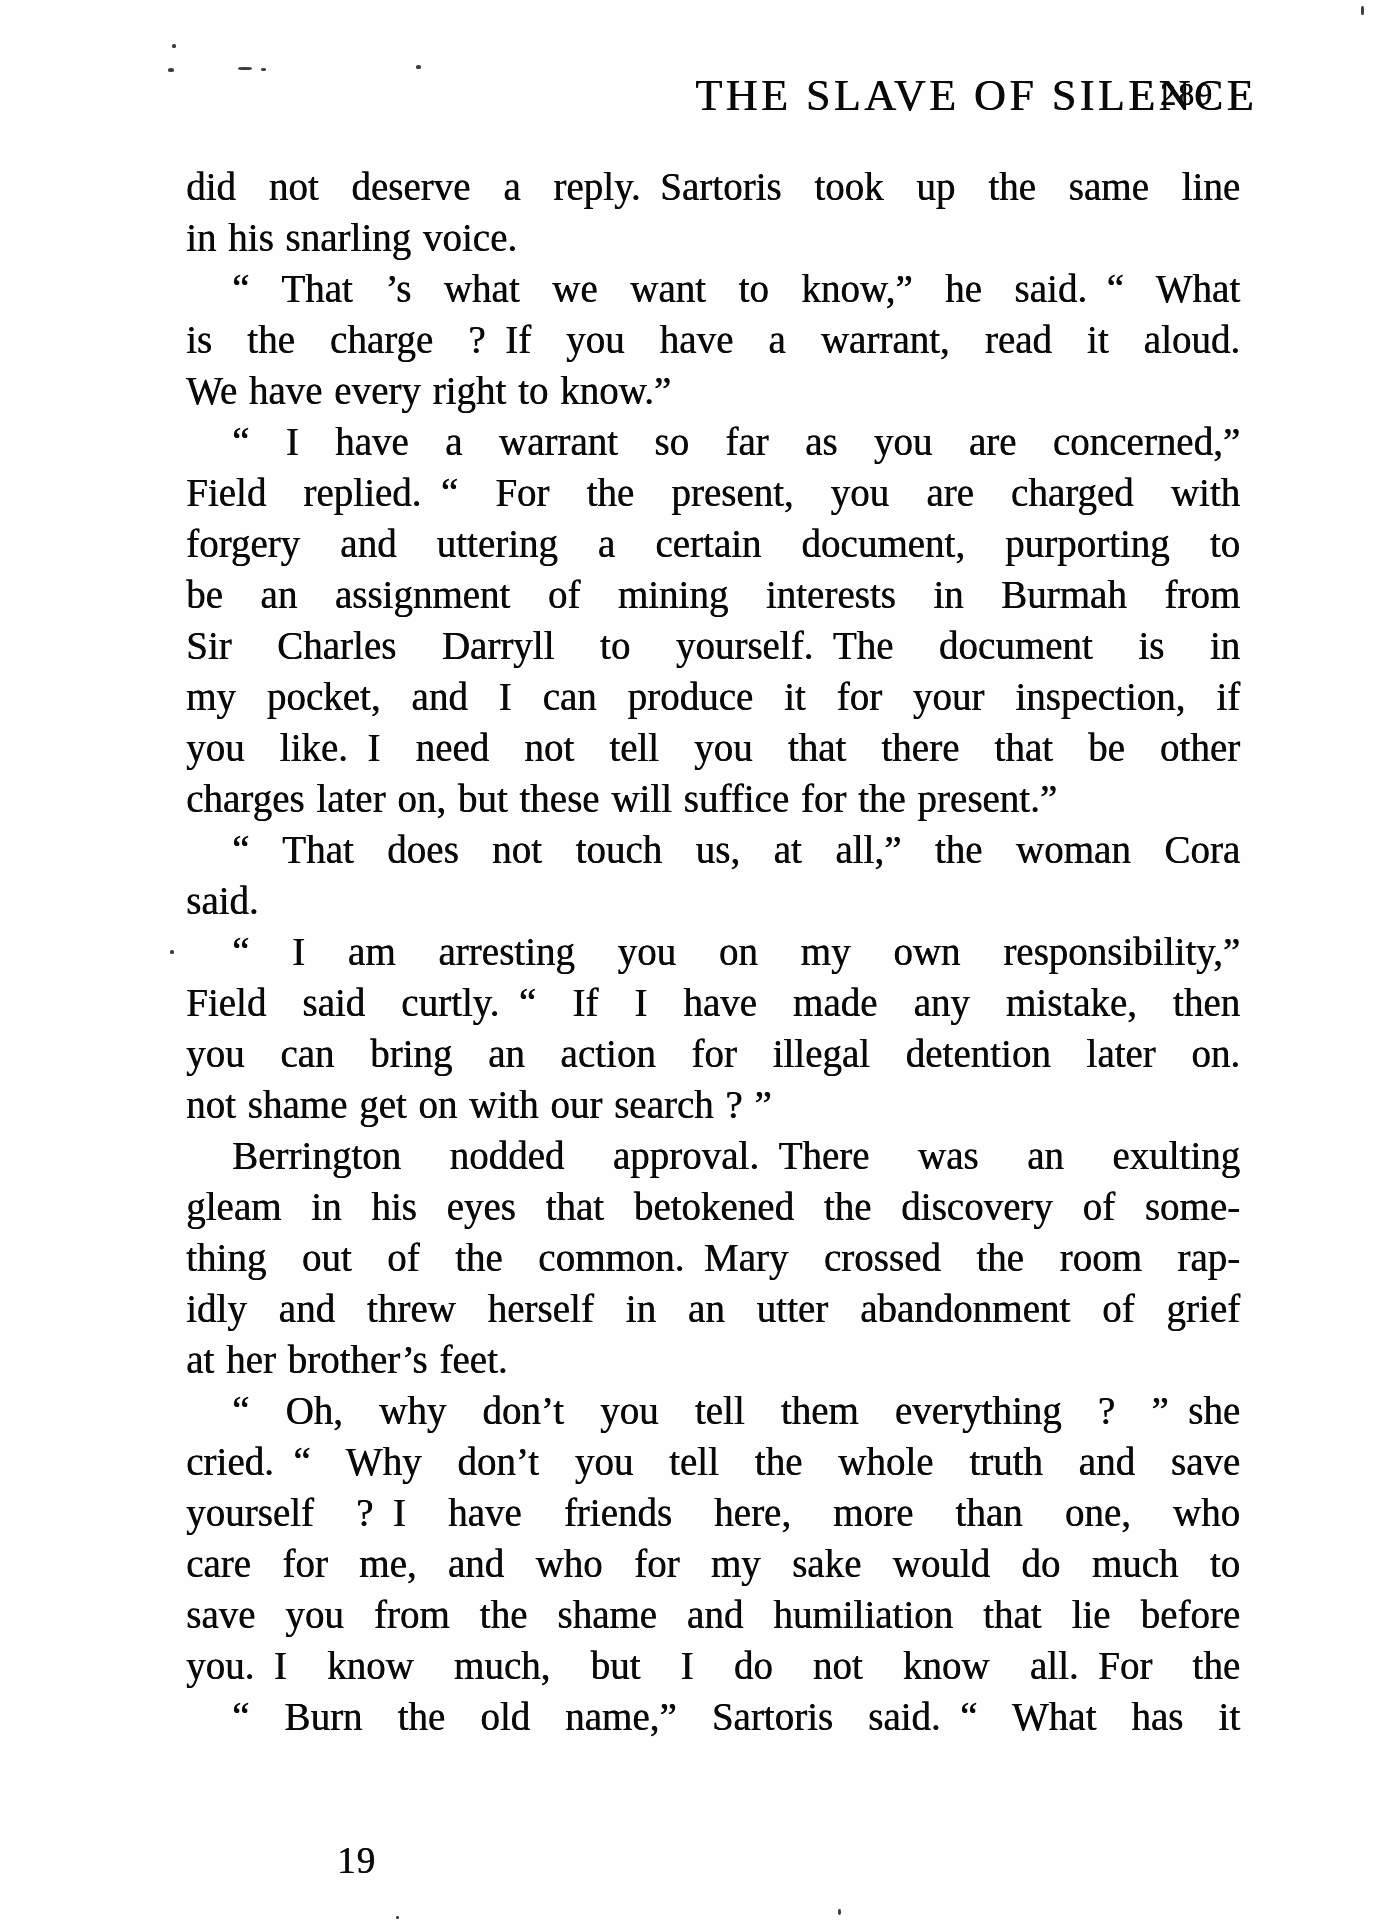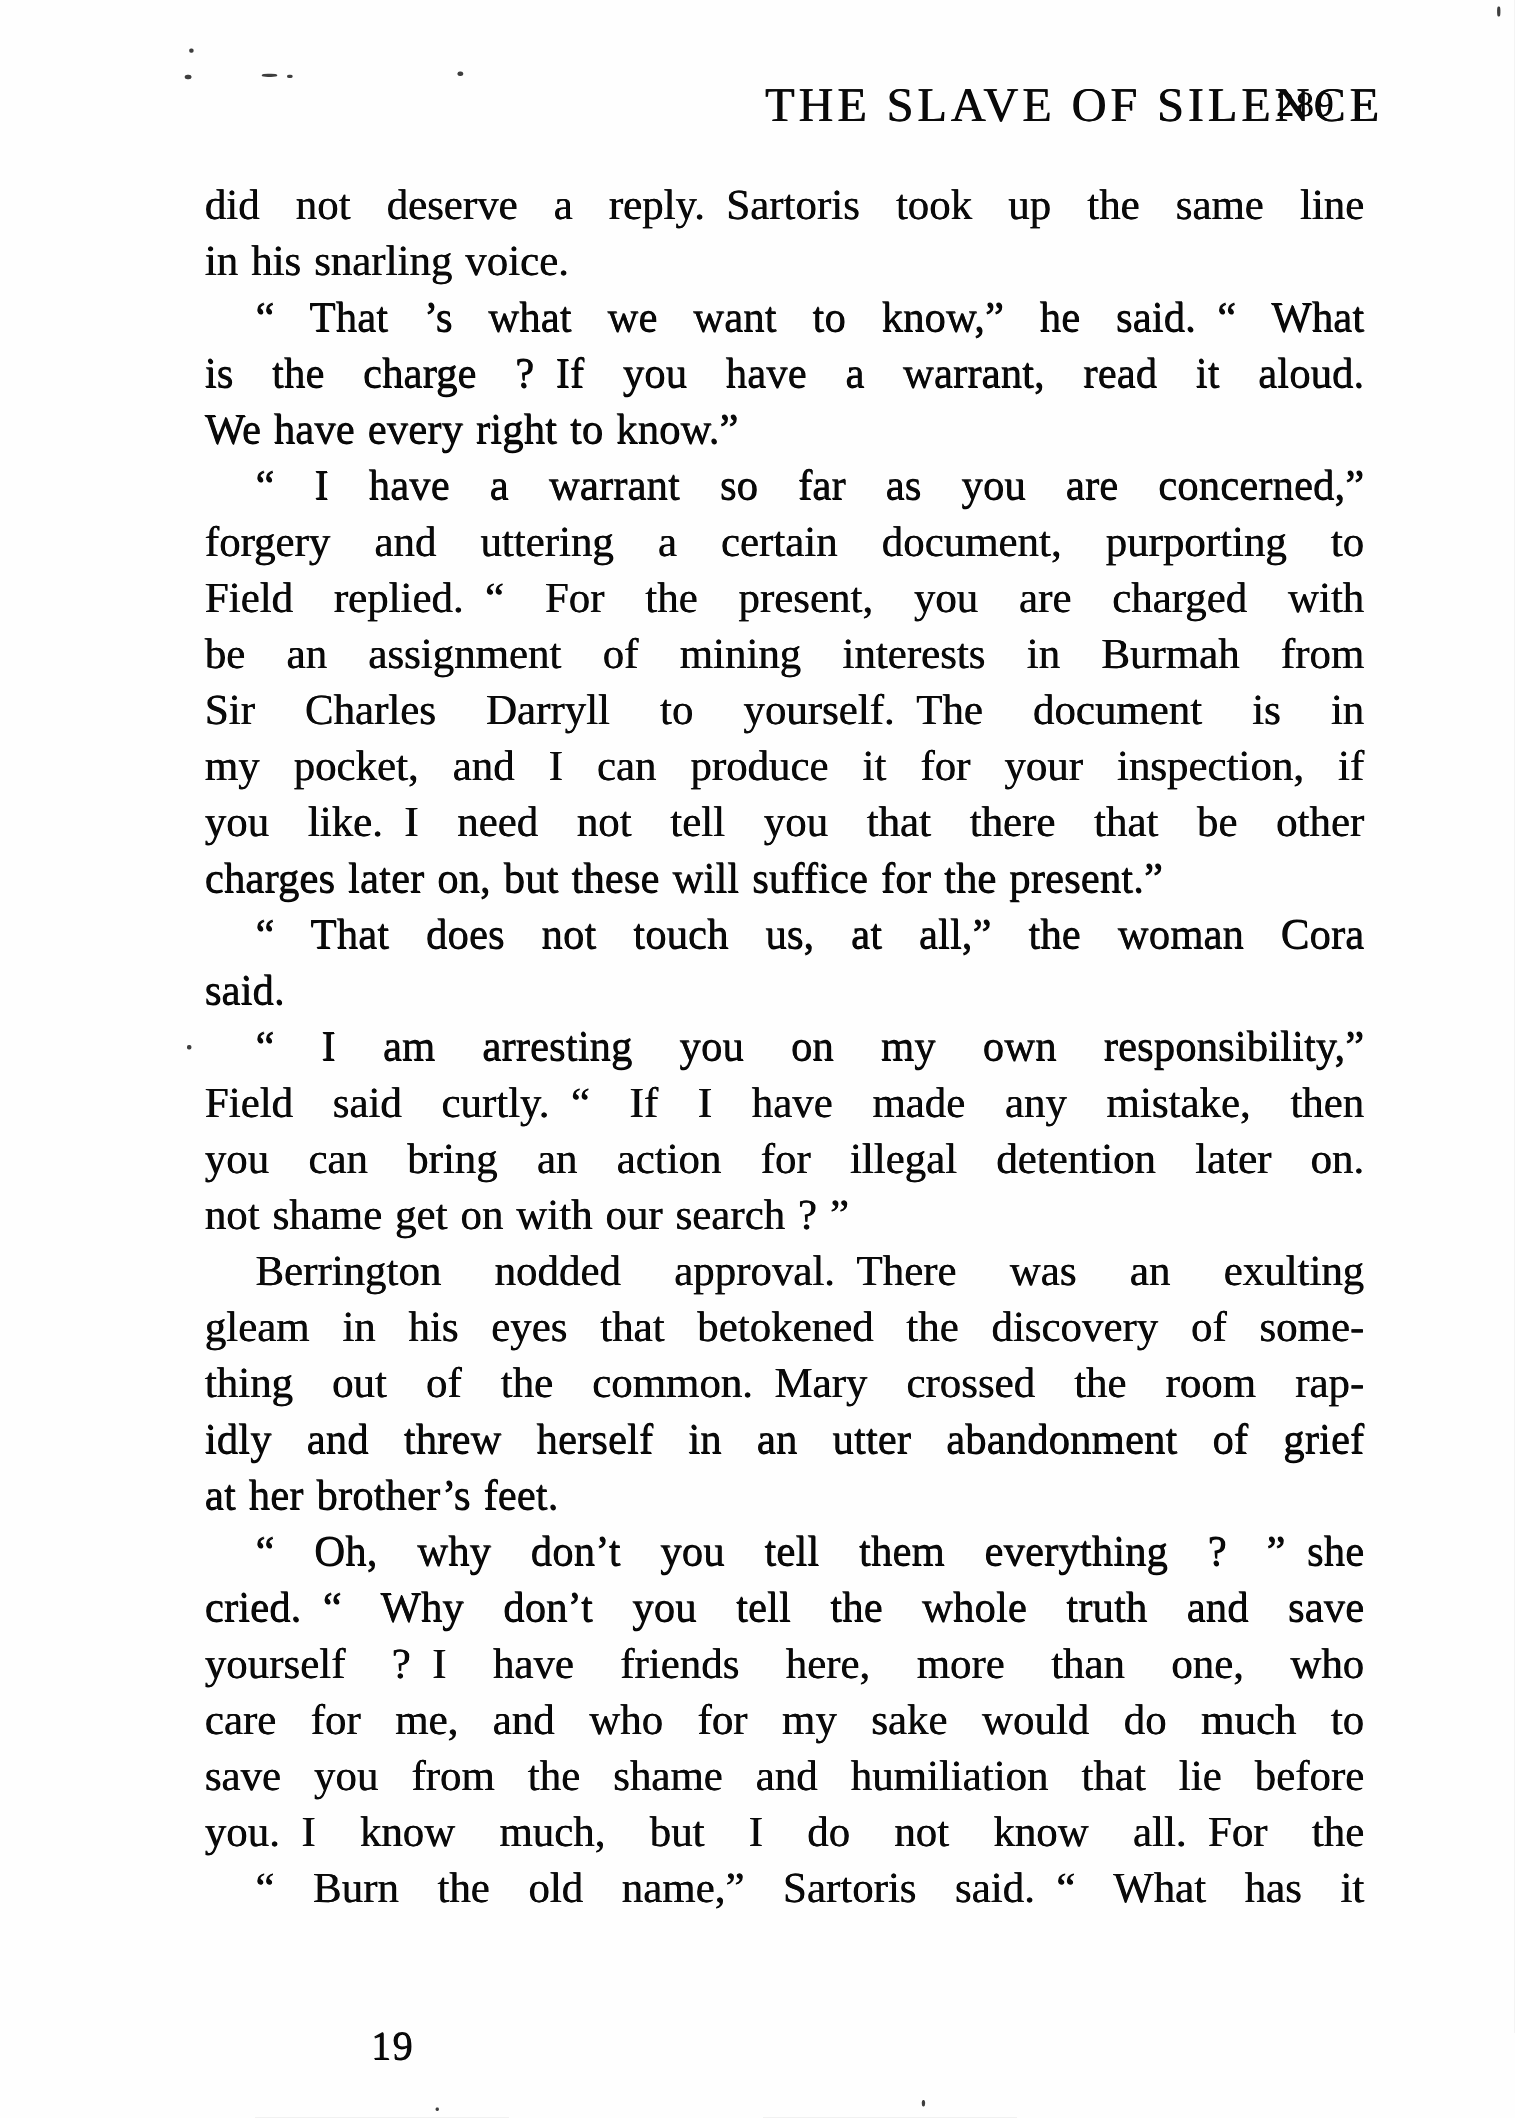--- a/index.html
+++ b/index.html
@@ -85,22 +85,22 @@
   <div class="running-head-title">THE SLAVE OF SILENCE</div>
   <div class="running-head-number">289</div>
 
   <div class="text-block" id="text-block">
       <div class="line">did not deserve a reply. Sartoris took up the same line</div>
       <div class="line no-just">in his snarling voice.</div>
       <div class="line indent">“ That ’s what we want to know,” he said. “ What</div>
       <div class="line">is the charge ? If you have a warrant, read it aloud.</div>
       <div class="line no-just">We have every right to know.”</div>
       <div class="line indent">“ I have a warrant so far as you are concerned,”</div>
+      <div class="line">Field replied. “ For the present, you are charged with</div>
       <div class="line">forgery and uttering a certain document, purporting to</div>
-      <div class="line">Field replied. “ For the present, you are charged with</div>
       <div class="line">be an assignment of mining interests in Burmah from</div>
       <div class="line">Sir Charles Darryll to yourself. The document is in</div>
       <div class="line">my pocket, and I can produce it for your inspection, if</div>
       <div class="line">you like. I need not tell you that there that be other</div>
       <div class="line no-just">charges later on, but these will suffice for the present.”</div>
       <div class="line indent">“ That does not touch us, at all,” the woman Cora</div>
       <div class="line no-just">said.</div>
       <div class="line indent">“ I am arresting you on my own responsibility,”</div>
       <div class="line">Field said curtly. “ If I have made any mistake, then</div>
       <div class="line">you can bring an action for illegal detention later on.</div>

